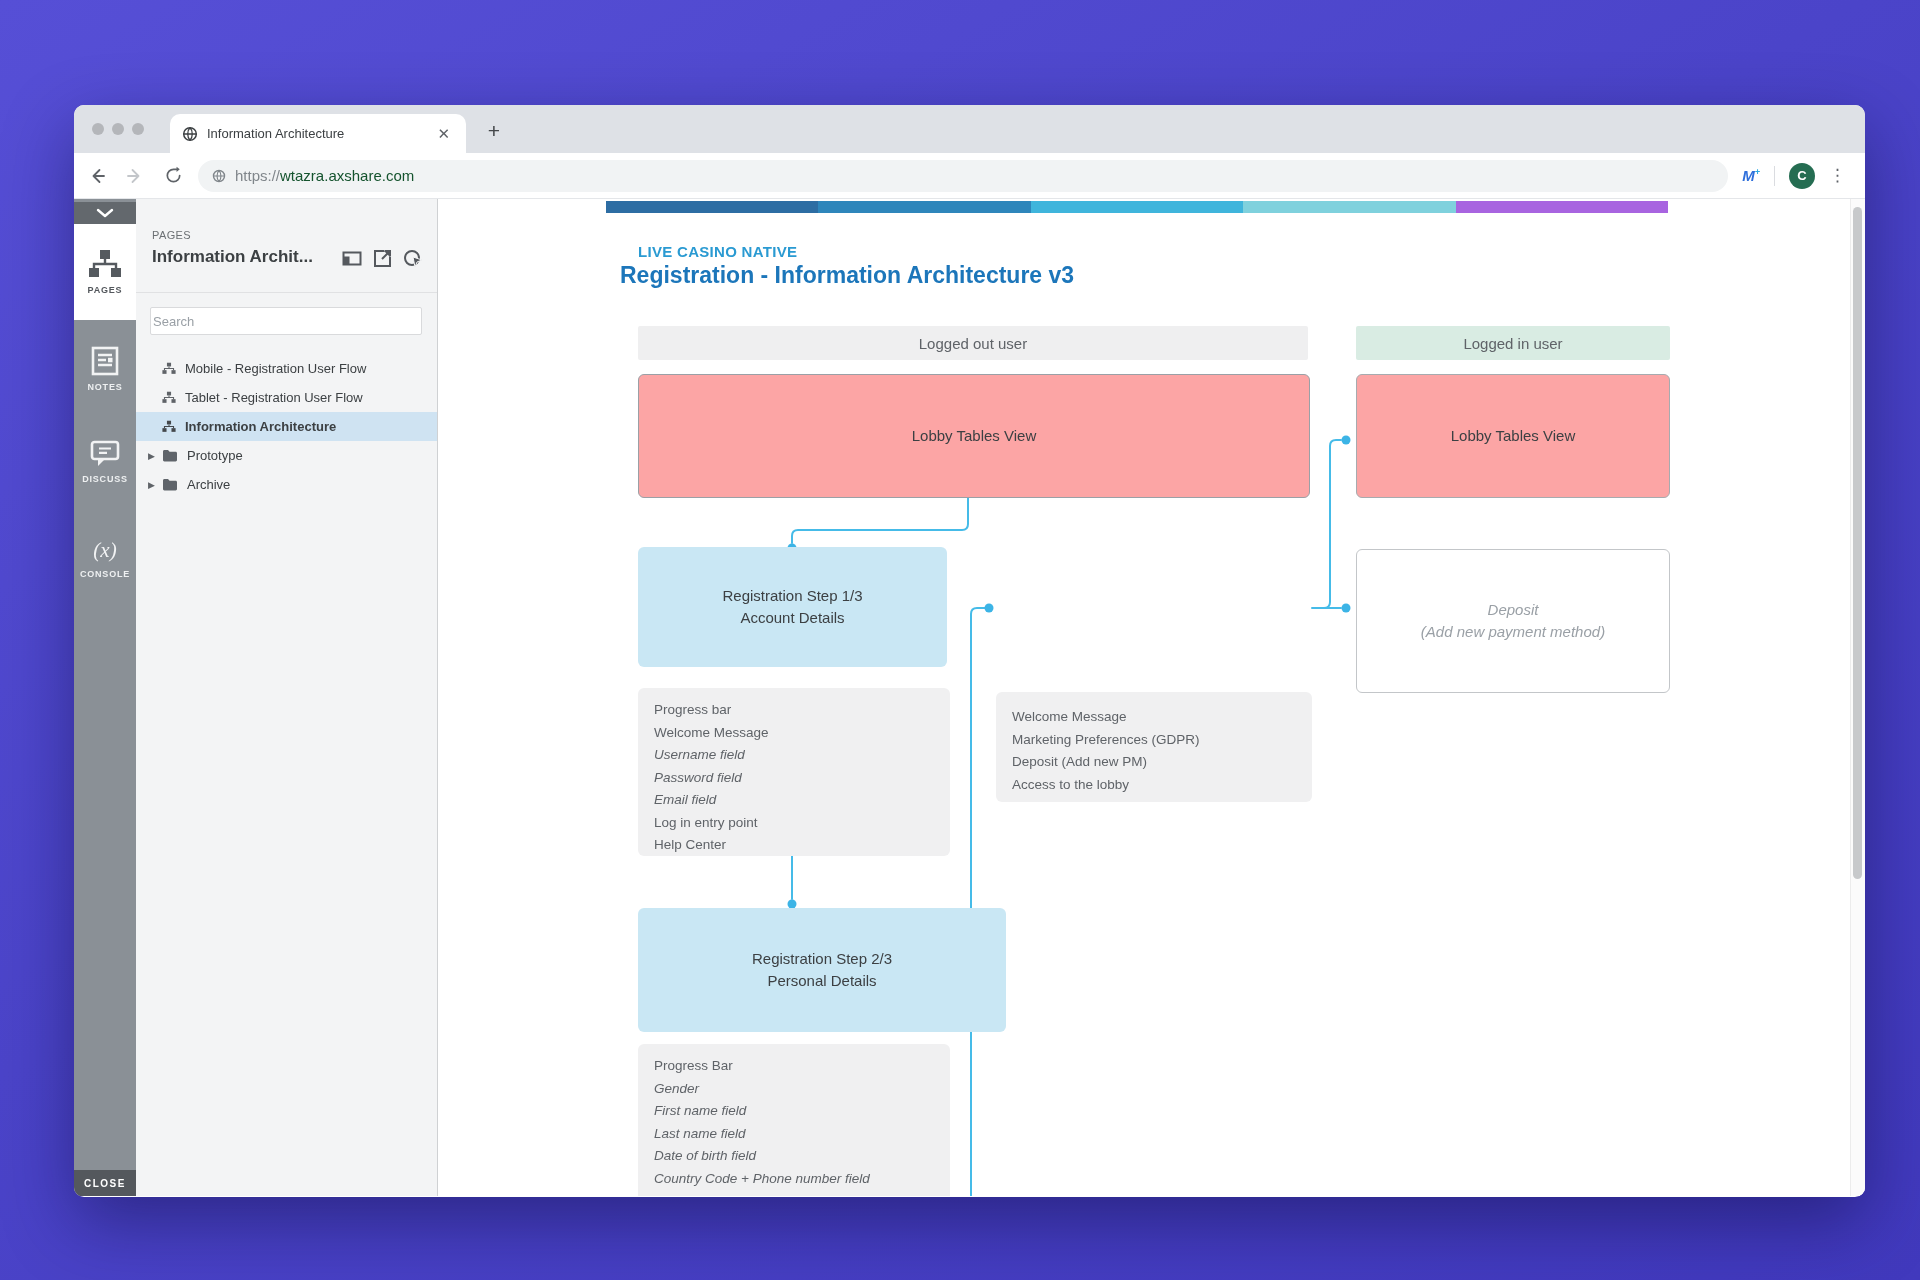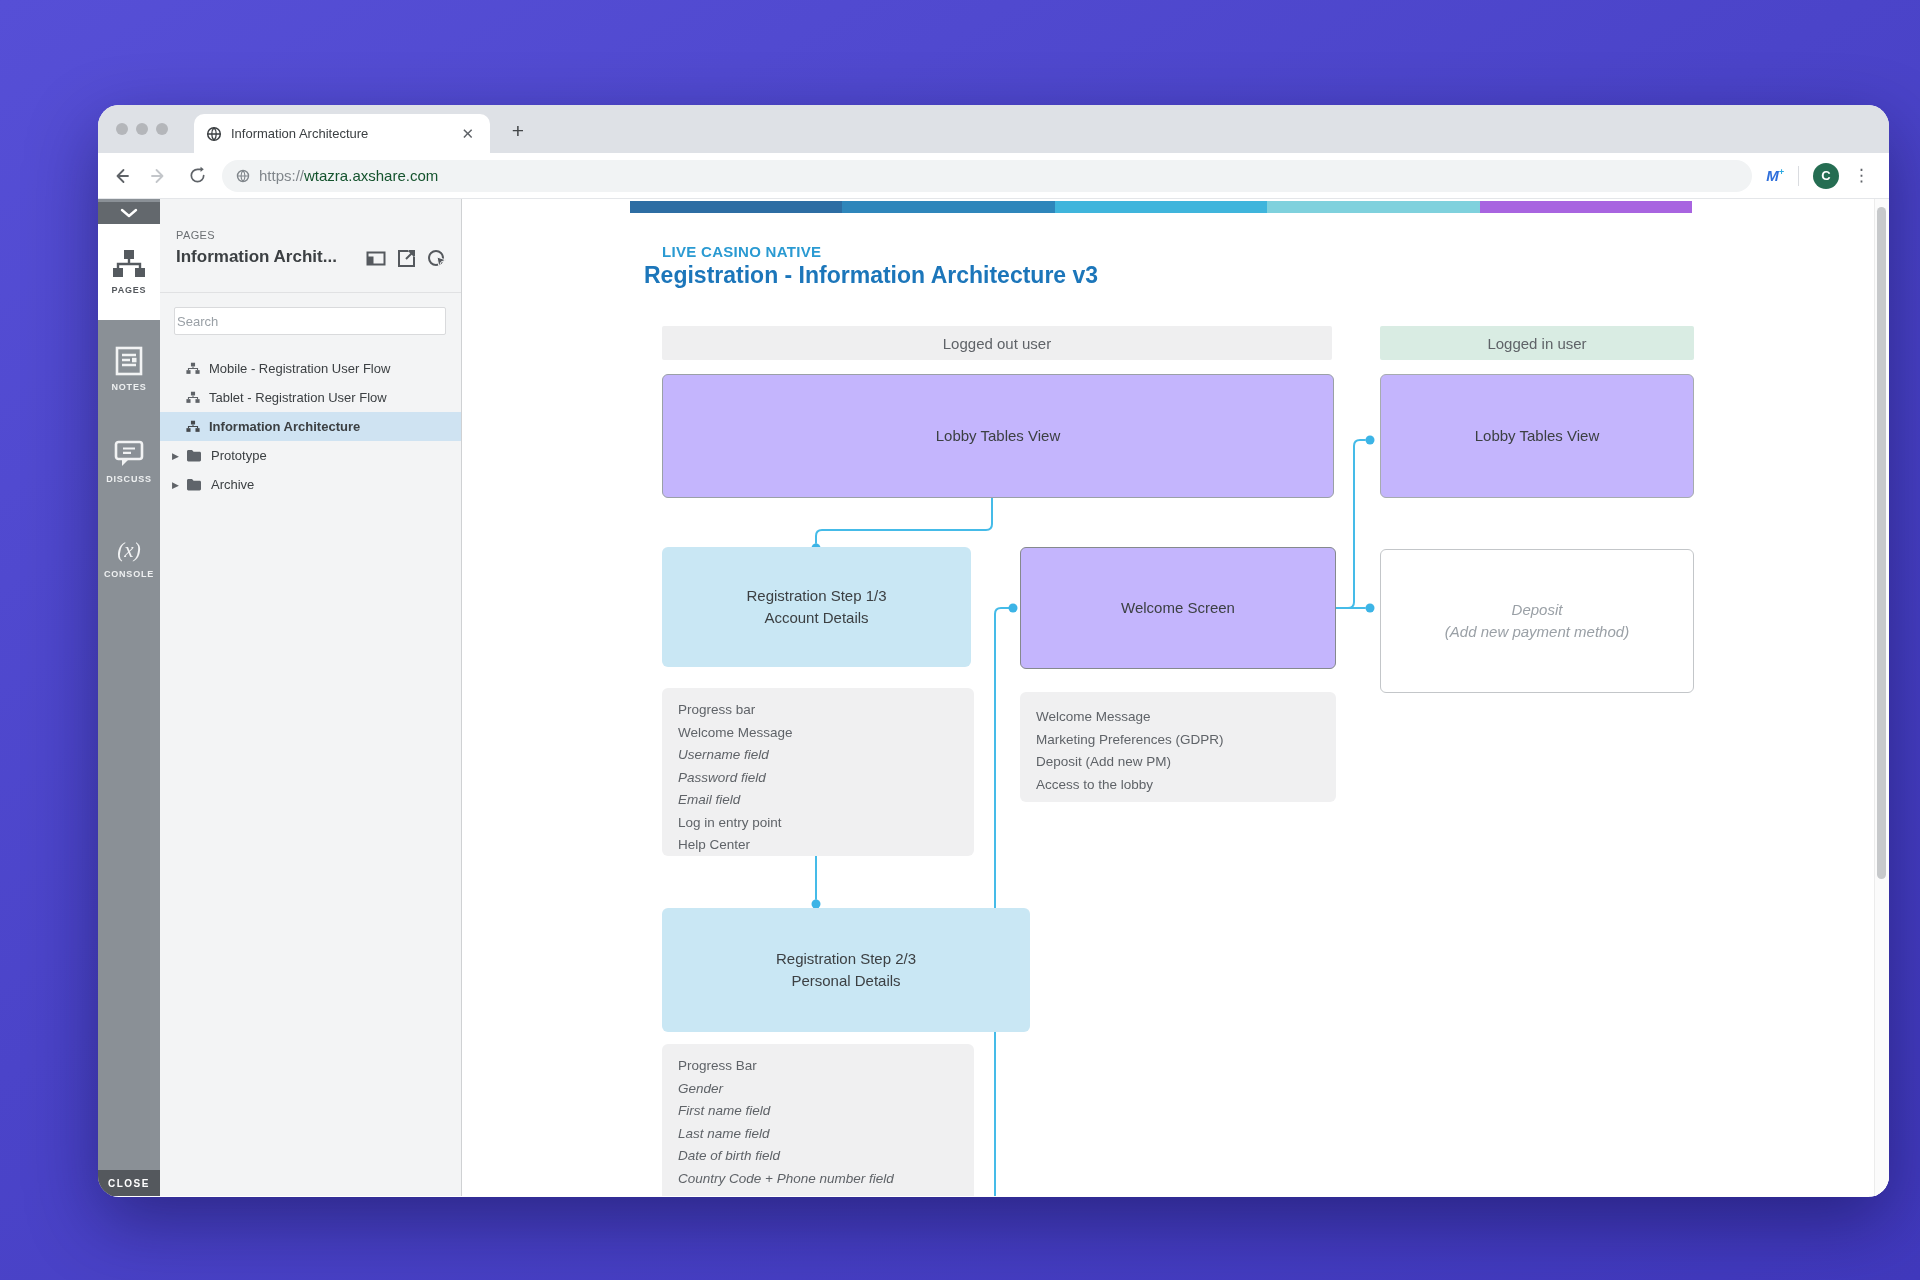--- a/index.html
+++ b/index.html
@@ -4,22 +4,22 @@
 <style>
   * { margin:0; padding:0; box-sizing:border-box; }
   html,body { width:1920px; height:1280px; }
   body {
     font-family:"Liberation Sans", sans-serif;
     background:linear-gradient(150deg,#564fd6 0%,#4b44c9 45%,#4139bd 100%);
     overflow:hidden; position:relative;
   }
   
   .window { position:absolute; left:74px; top:105px; width:1791px; height:1092px;
-    border-radius:21px; overflow:hidden; background:#fff;
-    box-shadow:0 25px 70px rgba(10,8,60,.45);margin-left:24px; }
+    border-radius:10px; overflow:hidden; background:#fff;
+    box-shadow:0 25px 70px rgba(10,8,60,.45); }
   .tabstrip { position:relative; height:48px; background:#dee1e6; }
   .lights { position:absolute; left:18px; top:18px; display:flex; gap:8px; }
   .light { width:12px; height:12px; border-radius:50%; background:#b4b6ba; }
   .tab { position:absolute; left:96px; top:9px; width:296px; height:39px;
     background:#ffffff; border-radius:10px 10px 0 0; display:flex; align-items:center; padding:0 12px; }
   .tab-title { font-size:13px; color:#3c4043; margin-left:9px; flex:1; white-space:nowrap; overflow:hidden; }
   .tab-close { color:#5f6368; font-size:15px; line-height:15px; cursor:default; padding:2px 4px; }
   .newtab-btn { position:absolute; left:405px; top:12px; width:30px; height:30px; text-align:center;
     font-size:21px; line-height:28px; color:#44474a; border-radius:50%; }
   .toolbar { position:relative; height:46px; background:#ffffff; display:flex; align-items:center;
@@ -72,21 +72,21 @@
   .strip { position:absolute; left:168px; top:2px; width:1062px; height:12px; display:flex; }
   .strip span { flex:1; }
   .eyebrow { position:absolute; left:200px; top:44px; font-size:15px; font-weight:bold;
     letter-spacing:.3px; color:#2a9ad2; }
   .dtitle { position:absolute; left:182px; top:63px; font-size:23px; font-weight:bold; color:#1c76ba; }
   .banner { position:absolute; top:127px; height:34px; display:flex; align-items:center;
     justify-content:center; font-size:15px; color:#5f6368; border-radius:2px; }
   .node { position:absolute; border-radius:6px; display:flex; flex-direction:column;
     align-items:center; justify-content:center; text-align:center; font-size:15px;
     color:#3c4043; line-height:22px; }
-  .node.outlined { background:#c4b5fd; border:1px solid #9aa0a6; }
+  .node.outlined { background:#fca5a5; border:1px solid #9aa0a6; }
   .node.blue { background:#c9e7f4; }
   .node.ghost { border:1px solid #c3c6c9; color:#9aa0a6; }
   .glist { position:absolute; background:#f0f0f1; border-radius:6px; padding:11px 16px;
     font-size:13.5px; color:#5f6368; line-height:22.5px; }
   .glist .it { font-style:italic; }
   .conn { position:absolute; inset:0; width:100%; height:100%; pointer-events:none; }
   
   .scrollzone { position:absolute; right:0; top:0; width:15px; height:100%; background:#fbfbfb;
     border-left:1px solid #ececec; }
   .thumb { position:absolute; right:3px; top:8px; width:9px; height:672px; background:#c7c9cb; border-radius:5px; }
@@ -309,23 +309,20 @@
         <span>Lobby Tables View</span>
       </div>
       <div class="node outlined" style="left:918px; top:175px; width:314px; height:124px; font-weight:500; border-color:#a6abaf;">
         <span>Lobby Tables View</span>
       </div>
 
       <div class="node blue" style="left:200px; top:348px; width:309px; height:120px;">
         <span>Registration Step 1/3</span>
         <span>Account Details</span>
       </div>
-      <div class="node outlined" style="left:558px; top:348px; width:316px; height:122px; font-weight:500; border-color:#85898d;">
-        <span>Welcome Screen</span>
-      </div>
       <div class="node ghost" style="left:918px; top:350px; width:314px; height:144px;font-style:italic;">
         <span>Deposit</span>
         <span>(Add new payment method)</span>
       </div>
 
       <div class="glist" style="left:200px; top:489px; width:312px; height:168px;">
         <div>Progress bar</div>
         <div>Welcome Message</div>
         <div class="it">Username field</div>
         <div class="it">Password field</div>

